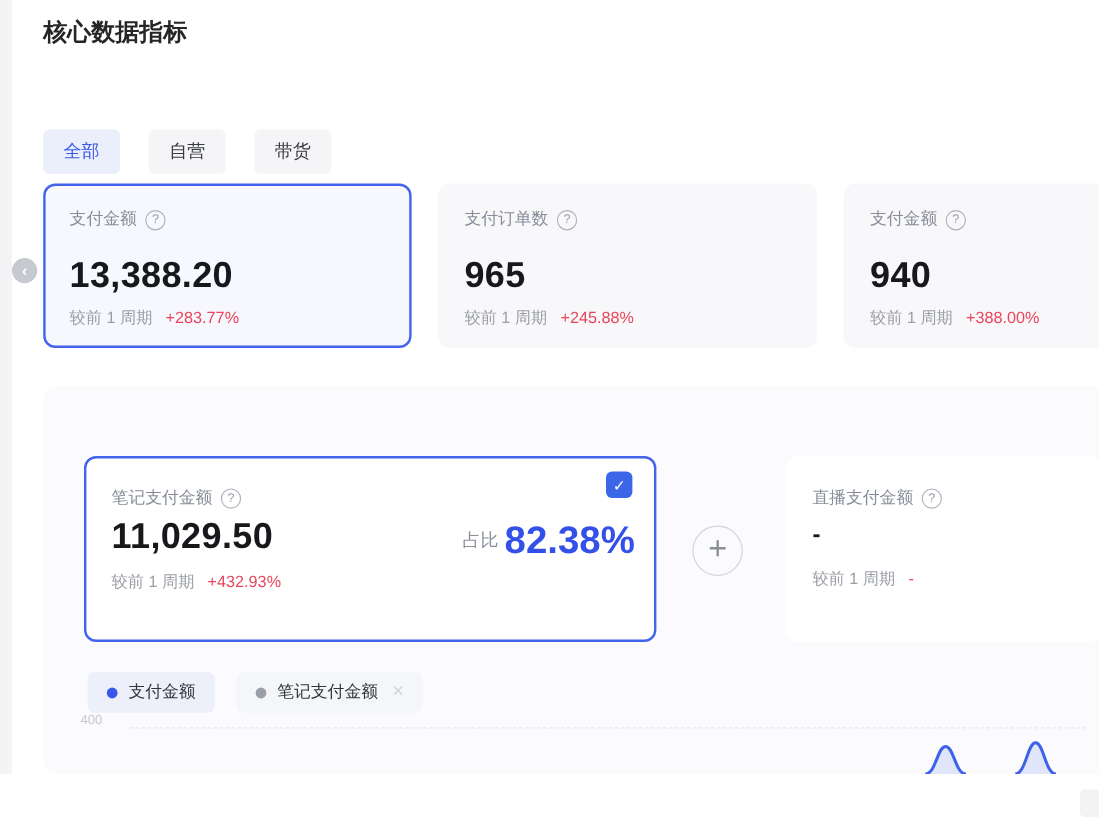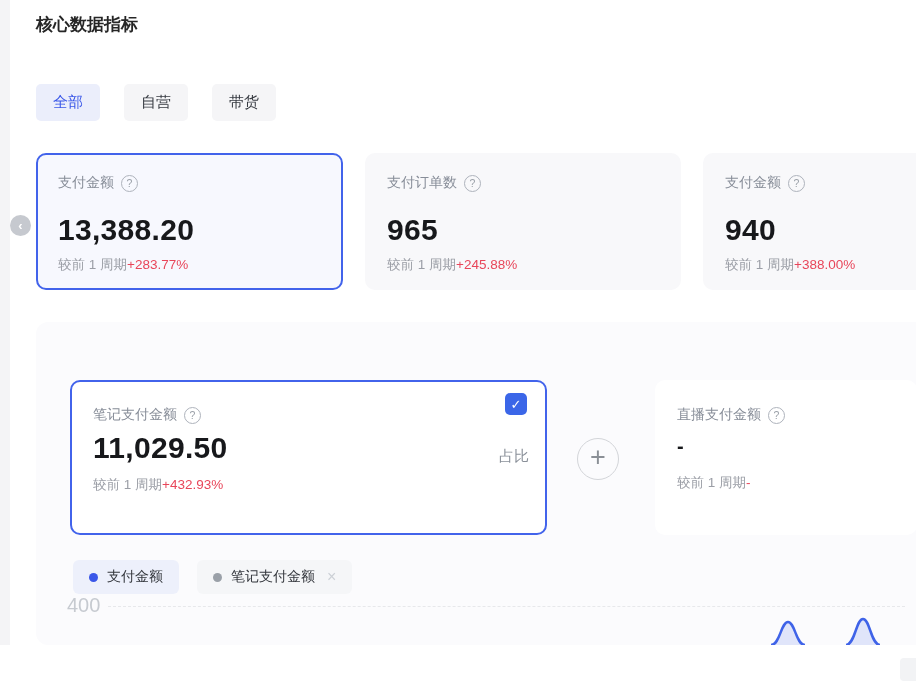--- a/index.html
+++ b/index.html
@@ -2,38 +2,38 @@
 <html><head>
 <meta charset="utf-8">
 <style>
   html,body{margin:0;padding:0;background:#ffffff;}
   .stage{
     position:relative;width:916px;height:681px;overflow:hidden;background:#ffffff;
     font-family:"Liberation Sans","DejaVu Sans",sans-serif;
     -webkit-font-smoothing:antialiased;
   }
   .left-strip{position:absolute;left:0;top:0;width:10px;height:645px;background:#f4f4f6;}
-  .page-title{position:absolute;left:36px;top:13px;font-size:17px;font-weight:600;color:#262626;}
+  .page-title{position:absolute;left:36px;top:13px;font-size:20px;font-weight:600;color:#262626;}
 
   
   .tabs{position:absolute;left:36px;top:84px;display:flex;gap:24px;}
   .tab{height:37px;padding:0 17px;display:flex;align-items:center;justify-content:center;
-       font-size:15px;border-radius:5px;background:#f5f5f7;color:#363a41;cursor:pointer;}
+       font-size:15px;border-radius:5px;background:#f5f5f7;color:#363a41;cursor:pointer;margin-top:24px;}
   .tab.active{background:#ebeefb;color:#3a57e8;}
 
   
   .cards{position:absolute;left:36px;top:153px;display:flex;gap:22px;width:900px;}
   .card{width:316px;height:137px;border-radius:10px;background:#f8f8fa;
         padding:21px 0 0 22px;box-sizing:border-box;flex:none;cursor:pointer;}
   .card.selected{width:307px;background:#f7f8fe;border:2px solid #4263eb;padding:19px 0 0 20px;}
   .card-label-row{display:flex;align-items:center;gap:7px;font-size:14px;color:#878d98;}
   .help{width:15px;height:15px;border:1px solid #aeb3bc;border-radius:50%;font-size:10.5px;
         color:#9aa0a8;display:flex;align-items:center;justify-content:center;line-height:1;flex:none;}
   .card-value{margin-top:20px;font-size:30px;font-weight:700;color:#17181b;letter-spacing:.3px;line-height:1.2;}
-  .card-sub{margin-top:8px;font-size:13.5px;color:#9b9ea6;display:flex;gap:0;align-items:baseline;}
+  .card-sub{margin-top:8px;font-size:13.5px;color:#9b9ea6;display:flex;gap:11px;align-items:baseline;}
   .delta{color:#e8465a;}
 
   .chevron-btn{position:absolute;left:10px;top:215px;width:21px;height:21px;border-radius:50%;
         background:#c6c9cf;color:#ffffff;display:flex;align-items:center;justify-content:center;
         font-size:13px;font-weight:700;cursor:pointer;z-index:5;line-height:1;}
 
   
   .section{position:absolute;left:36px;top:322px;width:880px;height:323px;
         background:#fbfbfd;border-radius:12px 0 0 12px;}
   .note-card{position:absolute;left:34px;top:58px;width:477px;height:155px;background:#ffffff;
@@ -62,21 +62,21 @@
   .legend{position:absolute;left:37px;top:238px;display:flex;gap:18px;}
   .legend-tag{height:34px;display:flex;align-items:center;gap:9px;padding:0 16px;border-radius:6px;
         font-size:14px;font-weight:500;color:#33363c;background:#f5f6f8;cursor:pointer;}
   .legend-tag.primary{background:#edf0fb;}
   .dot{width:9px;height:9px;border-radius:50%;flex:none;}
   .dot.blue{background:#3a57e8;}
   .dot.gray{background:#9aa0a8;}
   .close-x{color:#ccd0d6;font-size:16px;margin-left:3px;cursor:pointer;line-height:1;}
 
   
-  .y-tick{position:absolute;left:31px;top:272px;font-size:20px;color:#c6cad0;}
+  .y-tick{position:absolute;left:31px;top:272px;font-size:11px;color:#c6cad0;}
   .gridline{position:absolute;left:72px;top:284px;width:797px;border-top:1px dashed #e7e8eb;}
   .peaks-svg{position:absolute;left:700px;top:290px;width:180px;height:33px;}
 
   .corner-chip{position:absolute;left:900px;top:658px;width:16px;height:23px;
         background:#f2f3f5;border-radius:4px 0 0 4px;}
 </style>
 </head>
 <body>
 
 <div class="stage">
@@ -141,20 +141,21 @@
         <span>✓</span>
       </div>
       <div class="card-label-row">
         <span>笔记支付金额</span>
         <span class="help">?</span>
       </div>
       <div class="value-row">
         <div class="card-value">11,029.50</div>
         <div class="share">
           <span class="share-label">占比</span>
+          <span class="share-value">82.38%</span>
         </div>
       </div>
       <div class="card-sub">
         <span>较前 1 周期</span>
         <span class="delta">+432.93%</span>
       </div>
     </div>
 
     <div class="plus-btn">
       <span>+</span>

